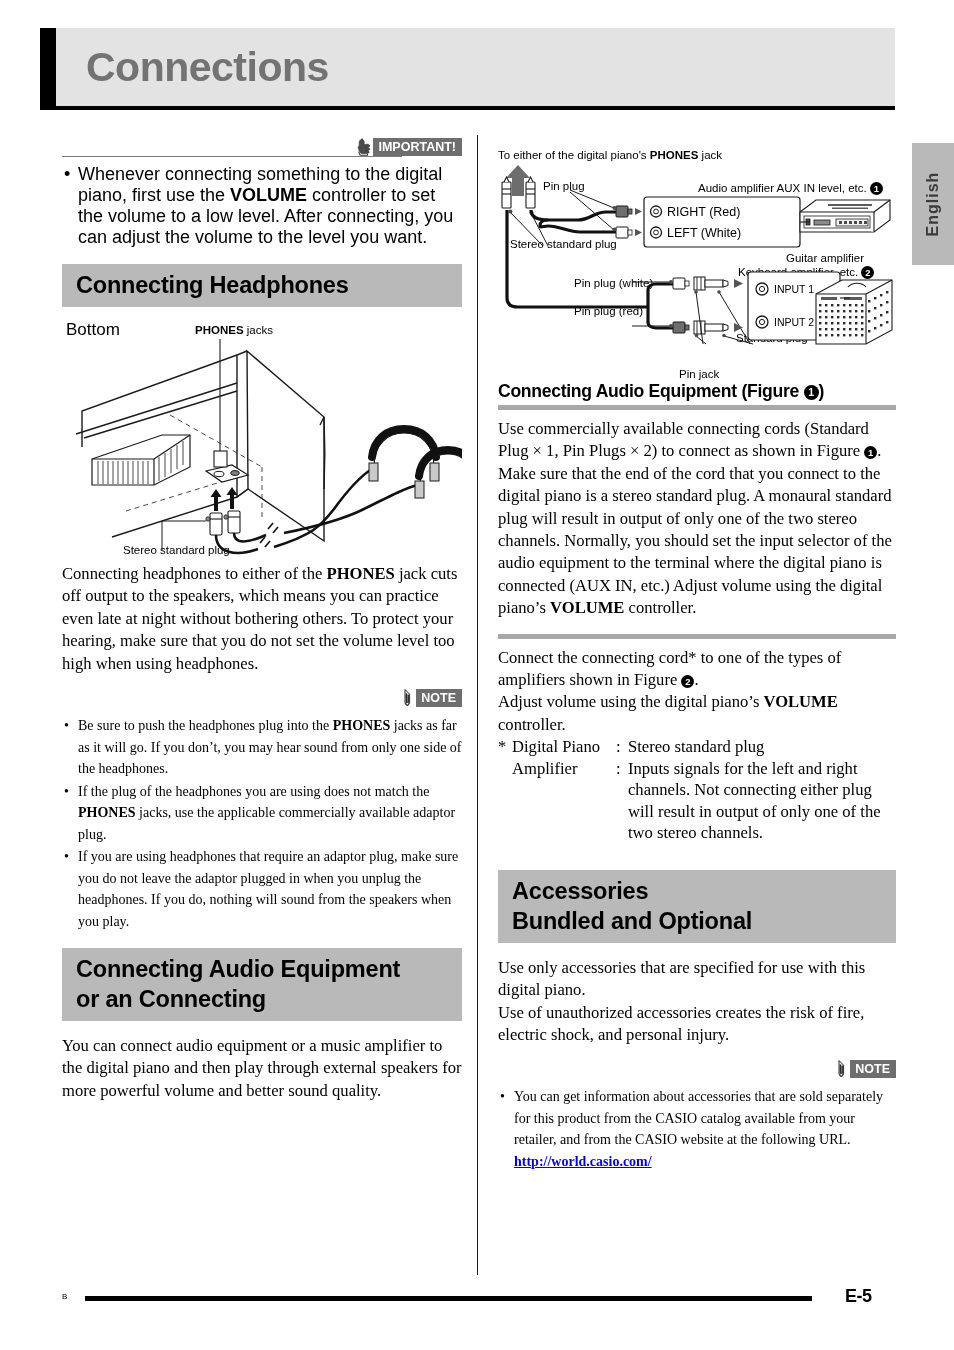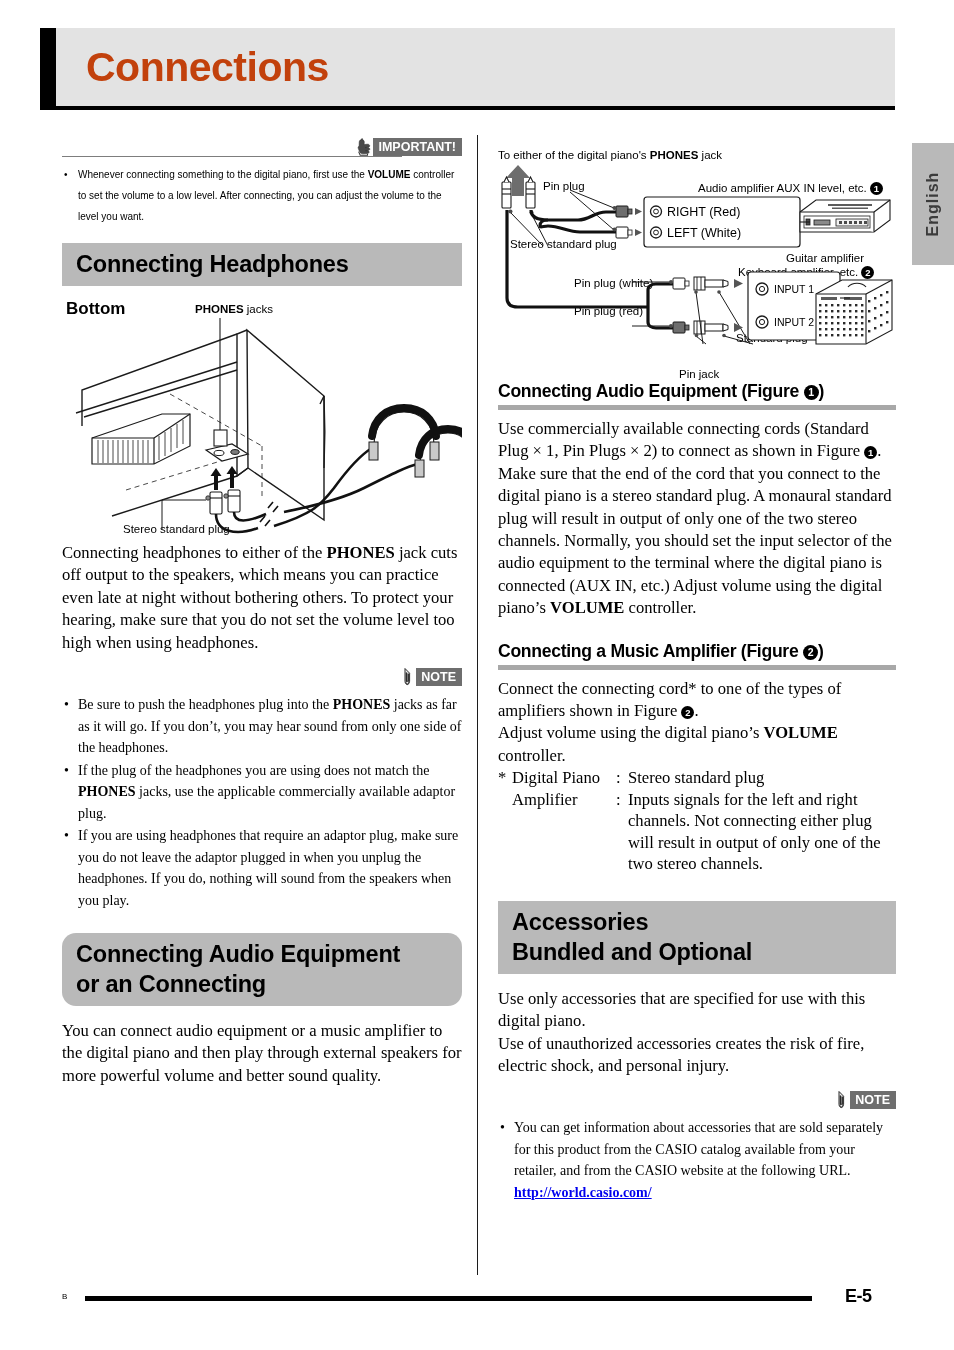--- a/index.html
+++ b/index.html
@@ -47,21 +47,21 @@
     width: 855px; height: 4px;
     background: #000;
   }
   .chapter-title {
     position: absolute;
     left: 46px; top: 14px;
     font-family: "Liberation Sans", sans-serif;
     font-weight: bold;
     font-size: 41px;
     letter-spacing: -0.5px;
-    color: #c2410c;
+    color: #737373;
     line-height: 50px;
   }
 
   
   .lang-tab {
     position: absolute;
     left: 912px; top: 143px;
     width: 42px; height: 122px;
     background: #b9b9b9;
   }
@@ -132,21 +132,21 @@
     font-size: 14px;
     line-height: 21.5px;
   }
   .bullets li::before {
     content: "\2022";
     position: absolute;
     left: 2px; top: 0;
   }
   .bullets.sans li {
     font-family: "Liberation Sans", sans-serif;
-    font-size: 10px;
+    font-size: 18px;
     line-height: 21px;
   }
   b, .b { font-weight: bold; }
 
   
   .sec-head {
     background: #b9b9b9;
     font-family: "Liberation Sans", sans-serif;
     font-weight: bold;
     font-size: 23.5px;
@@ -201,21 +201,21 @@
 
   
   .fig { position: relative; }
   .fig-label {
     position: absolute;
     font-family: "Liberation Sans", sans-serif;
     font-size: 11.5px;
     line-height: 14px;
     white-space: nowrap;
   }
-  .fig-label.bold { font-weight: bold; text-align: right; }
+  .fig-label.bold { font-weight: normal; text-align: right; }
 
   
   .footer-rule {
     position: absolute;
     left: 85px; top: 1296px;
     width: 727px; height: 5px;
     background: #000;
   }
   .footer-mark {
     position: absolute;
@@ -401,21 +401,21 @@
           match the <b>PHONES</b> jacks, use the applicable
           commercially available adaptor plug.</li>
         <li>If you are using headphones that require an adaptor
           plug, make sure you do not leave the adaptor
           plugged in when you unplug the headphones. If you
           do, nothing will sound from the speakers when you
           play.</li>
       </ul>
     </div>
 
-    <div class="sec-head" style="margin-top:22px;border-radius:14px;">
+    <div class="sec-head" style="margin-top:16px;">
       <div>Connecting Audio Equipment</div>
       <div>or an Connecting</div>
     </div>
     <p class="body">You can connect audio equipment or a music amplifier to the digital piano and then play through external speakers for more powerful volume and better sound quality.</p>
 
   </div>
 
   <div class="col-right">
 
     <div class="fig" style="height:212px;">
@@ -667,21 +667,20 @@
       (Standard Plug × 1, Pin Plugs × 2) to connect as shown
       in Figure <span class="fignum sm">1</span>. Make sure that the end of the cord that
       you connect to the digital piano is a stereo standard
       plug. A monaural standard plug will result in output of
       only one of the two stereo channels. Normally, you
       should set the input selector of the audio equipment to
       the terminal where the digital piano is connected (AUX
       IN, etc.) Adjust volume using the digital piano’s
       <b>VOLUME</b> controller.</p>
 
-    <div class="sub-head"><span>Connecting a Music Amplifier (Figure </span><span class="fignum">2</span><span>)</span></div>
     <div class="sub-head-rule"></div>
 
     <p class="body tight"><span>Connect the connecting cord* to one of the types of amplifiers shown in Figure </span><span class="fignum sm">2</span><span>.</span></p>
     <p class="body tight">Adjust volume using the digital piano’s <b>VOLUME</b>
       controller.</p>
 
     <div>
       <div class="defrow">
         <div class="star">*</div>
         <div class="term">Digital Piano</div>

